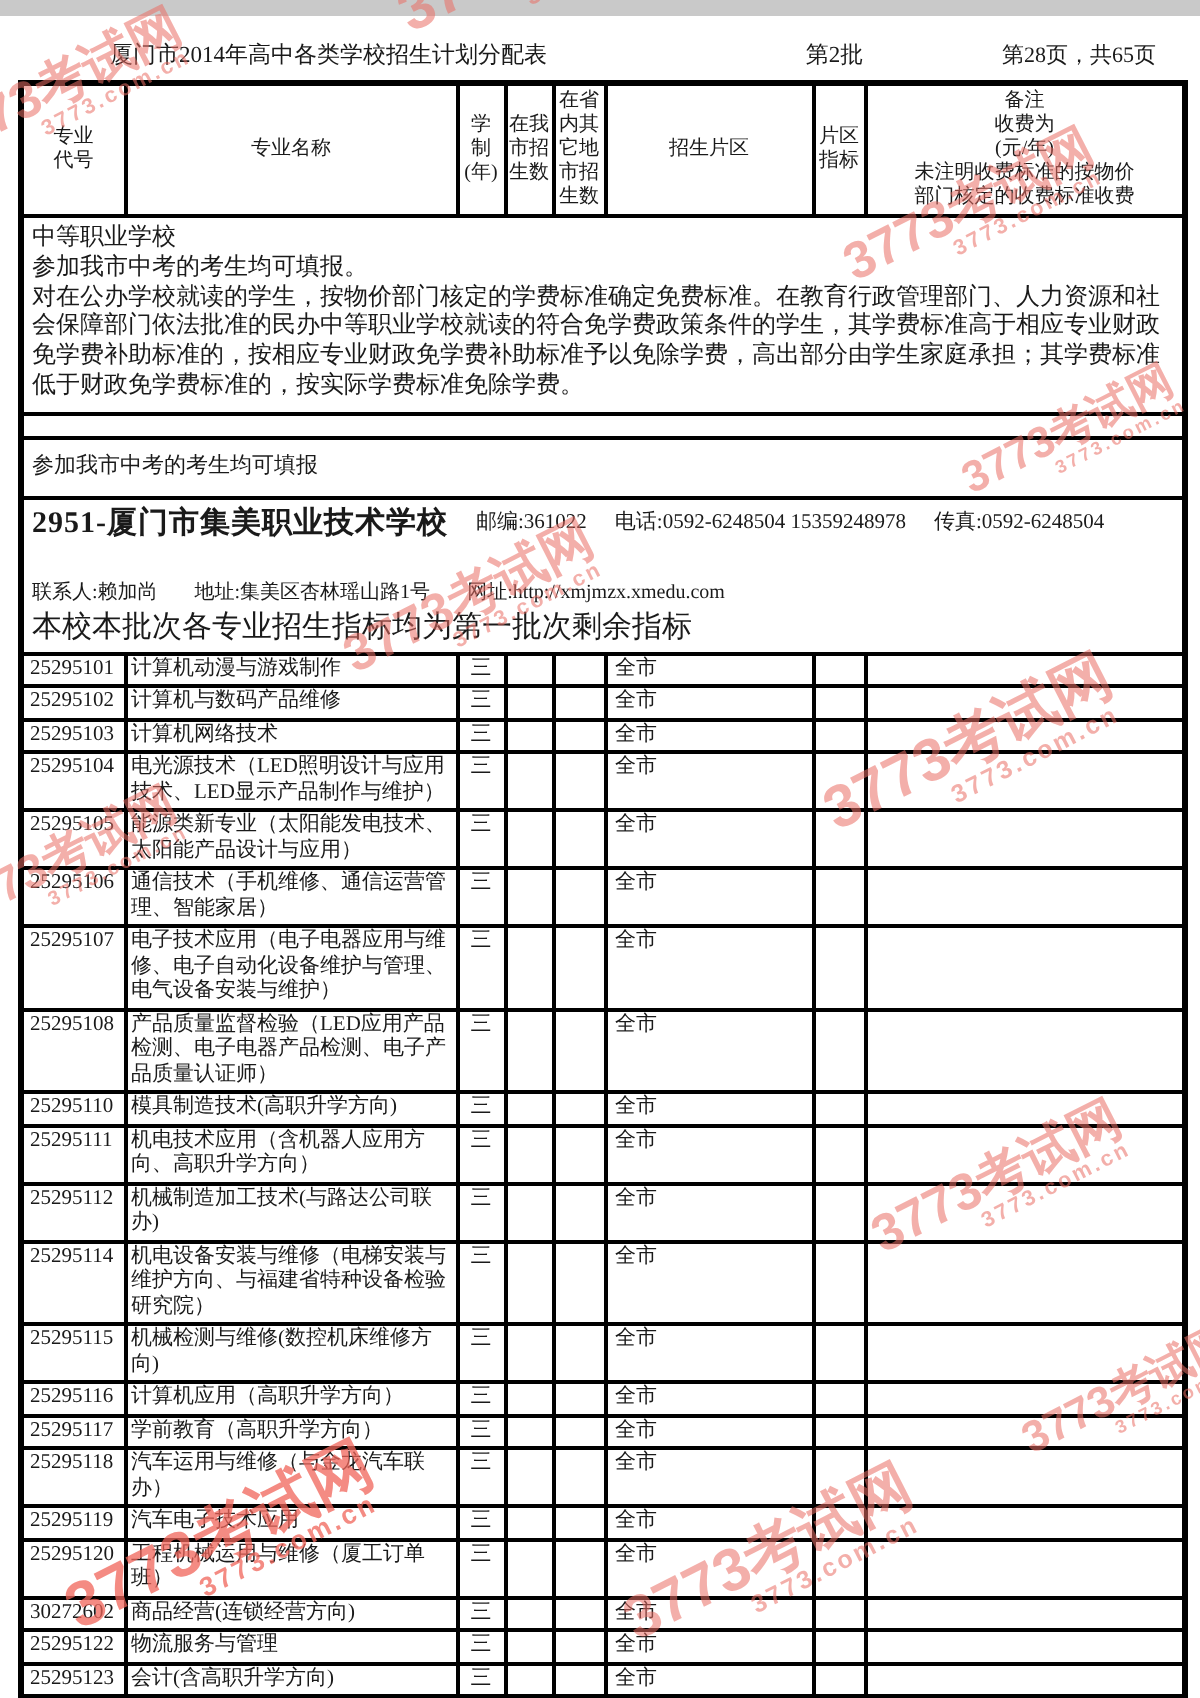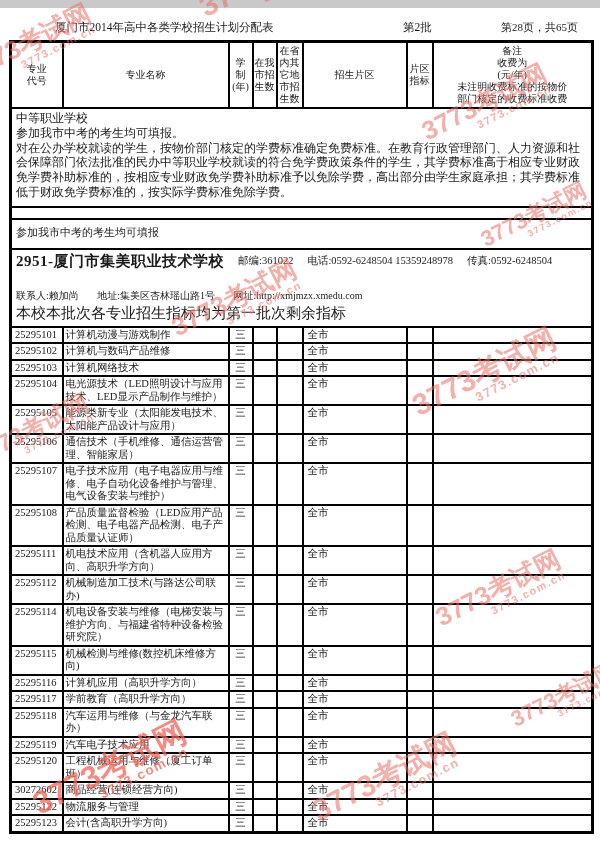--- a/index.html
+++ b/index.html
@@ -205,20 +205,30 @@
             <td>25295108</td>
             <td>产品质量监督检验（LED应用产品检测、电子电器产品检测、电子产品质量认证师）</td>
             <td>三</td>
             <td></td>
             <td></td>
             <td>全市</td>
             <td></td>
             <td></td>
           </tr>
           <tr>
+            <td>25295110</td>
+            <td>模具制造技术(高职升学方向)</td>
+            <td>三</td>
+            <td></td>
+            <td></td>
+            <td>全市</td>
+            <td></td>
+            <td></td>
+          </tr>
+          <tr>
             <td>25295111</td>
             <td>机电技术应用（含机器人应用方向、高职升学方向）</td>
             <td>三</td>
             <td></td>
             <td></td>
             <td>全市</td>
             <td></td>
             <td></td>
           </tr>
           <tr>

